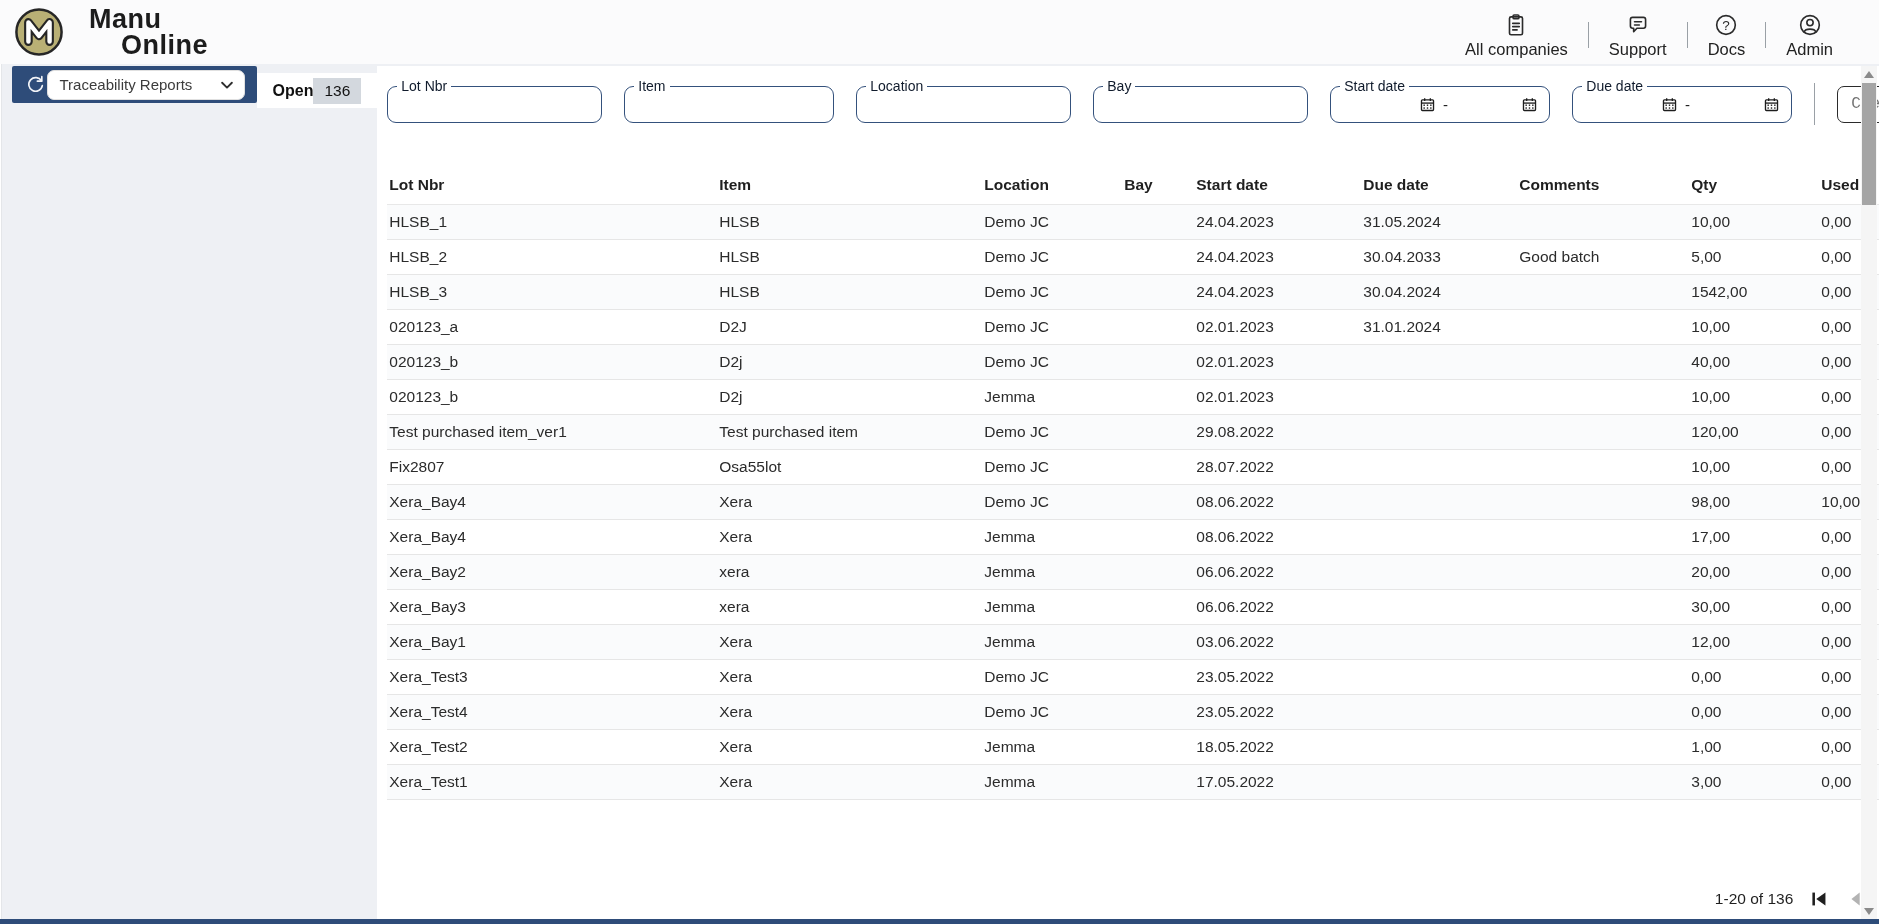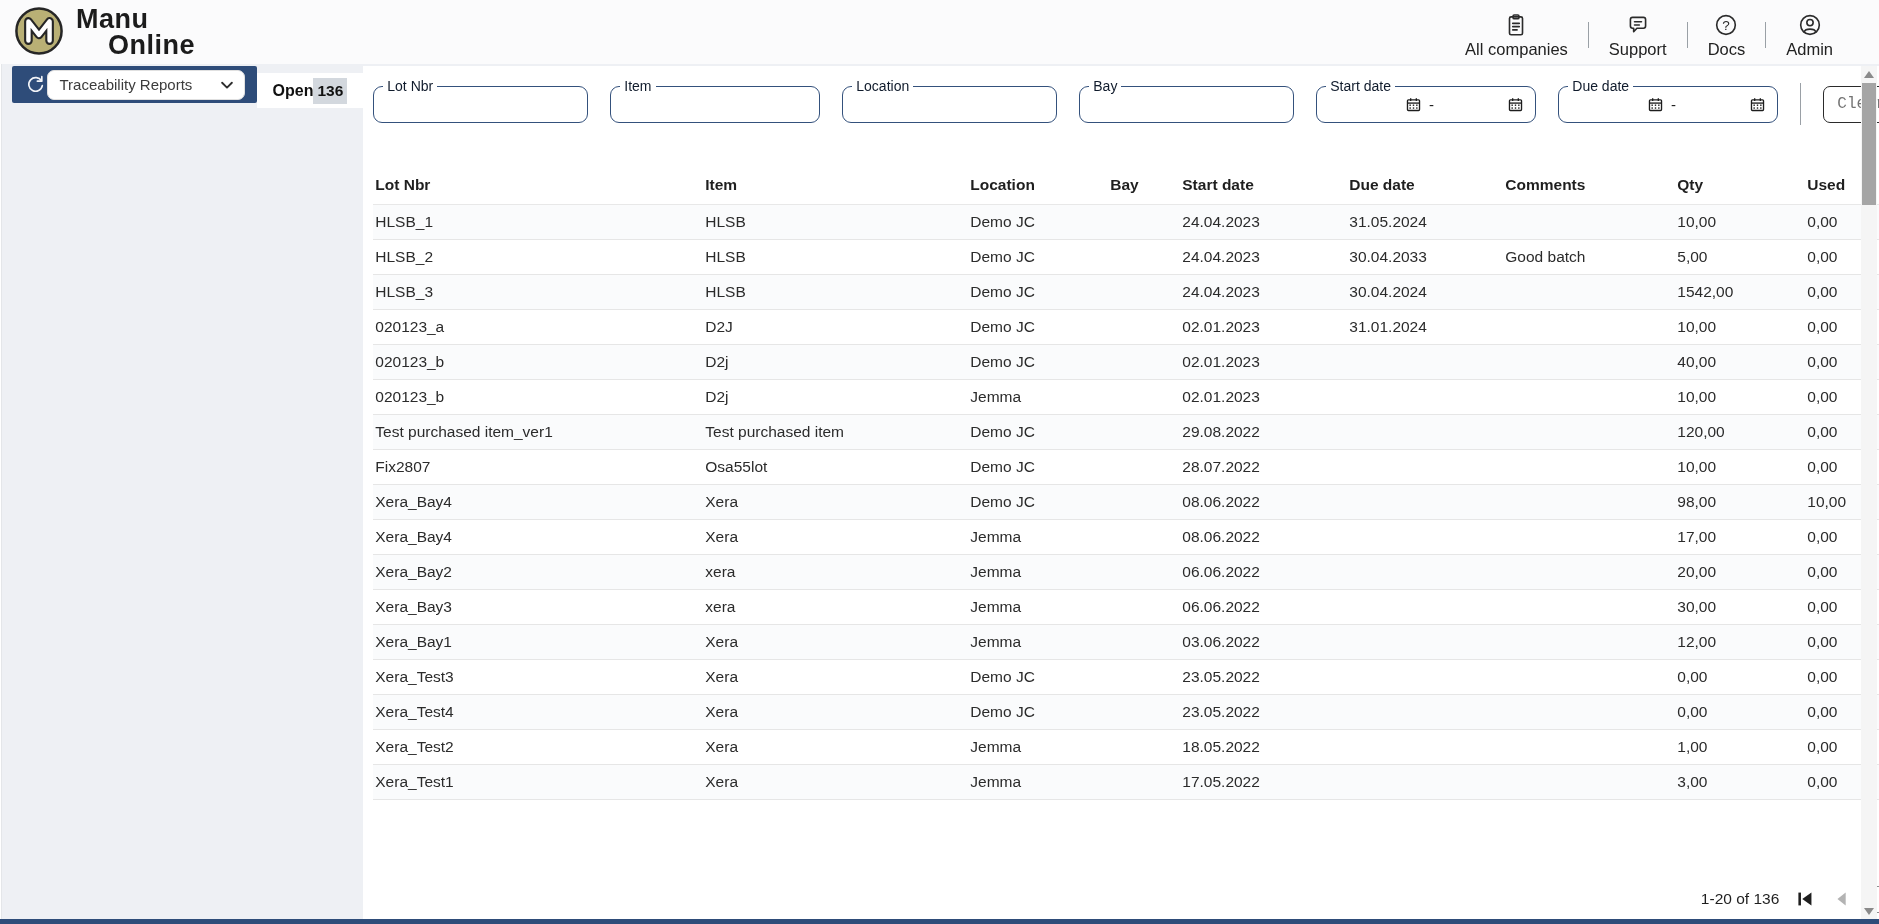--- a/index.html
+++ b/index.html
@@ -2,21 +2,21 @@
 <html><head>
 <meta charset="utf-8">
 <style>
   * { margin:0; padding:0; box-sizing:border-box; }
   html,body { background:#e9ecf0; }
   body { font-family:"Liberation Sans", sans-serif; color:#2b2b2b; }
   .app { width:1879px; height:924px; display:flex; flex-direction:column; background:#eef0f4; overflow:hidden; }
 
   
   .topbar { height:64px; background:#fbfbfc; display:flex; align-items:center; justify-content:space-between; padding:0 26px 0 14px; flex:0 0 auto; }
-  .brand { display:flex; gap:12px; }
+  .brand { display:flex; align-items:center; gap:25px; }
   .brand-logo { width:50px; height:50px; }
   .brand-text { line-height:26px; font-size:27px; font-weight:800; letter-spacing:.5px; color:#1c1c1c; }
   .brand-text .l2 { margin-left:32px; }
   .tb-actions { display:flex; align-items:flex-start; }
   .tb-action { display:flex; flex-direction:column; align-items:center; gap:2px; padding:6px 20px 0; cursor:pointer; }
   .tb-action .tb-icon { width:26px; height:26px; }
   .tb-action .tb-label { font-size:16.5px; color:#222; white-space:nowrap; }
   .tb-sep { width:1px; height:26px; background:#9aa0a6; margin-top:16px; }
 
   
@@ -37,21 +37,21 @@
   .titlebar { height:37px; background:#2e4c79; border-radius:2px; display:flex; align-items:center; padding:0 12px; position:relative; flex:0 0 auto; }
   .refresh-btn { width:23px; height:23px; cursor:pointer; }
   .title { position:absolute; left:0; right:0; text-align:center; color:#fff; font-size:17.5px; }
   .report-select { margin-left:auto; width:198px; height:30px; background:#fff; border:1px solid #e0e0e0; border-radius:7px; display:flex; align-items:center; padding:0 8px 0 12px; font-size:15px; color:#3c3c3c; cursor:pointer; z-index:1; }
   .report-select .sel-chevron { margin-left:auto; width:18px; height:18px; }
 
   .tabs { display:flex; gap:5px; margin-top:7px; height:35px; flex:0 0 auto; }
   .tab { flex:1 1 0; display:flex; align-items:center; padding:0 16px; font-size:16px; cursor:pointer; }
   .tab-open { background:#fff; font-weight:bold; color:#101010; }
   .tab-closed { background:#dce0e5; color:#2f2f2f; }
-  .tab-badge { margin-left:auto; font-weight:bold; font-size:15.5px; padding:4px 4px; color:#111; }
+  .tab-badge { margin-left:auto; font-weight:normal; font-size:15.5px; padding:4px 11px; color:#111; }
   .tab-open .tab-badge { background:#d3d8de; }
   .tab-closed .tab-badge { background:#fff; }
 
   .content { background:#fff; flex:1 1 auto; display:flex; flex-direction:column; min-height:0;gap:28px; }
   .filters { display:flex; align-items:center; gap:22px; padding:17px 10px 8px; flex:0 0 auto; }
   .ffield { position:relative; height:37px; border:1px solid #34517c; border-radius:9px; background:#fff; flex:0 0 auto; }
   .ffield .flabel { position:absolute; top:-9px; left:9px; background:#fff; padding:0 4px; font-size:14px; color:#101b2c; white-space:nowrap; }
   .f-text { width:215px; }
   .f-text:nth-child(2) { width:210px; }
   .f-date { width:220px; }

